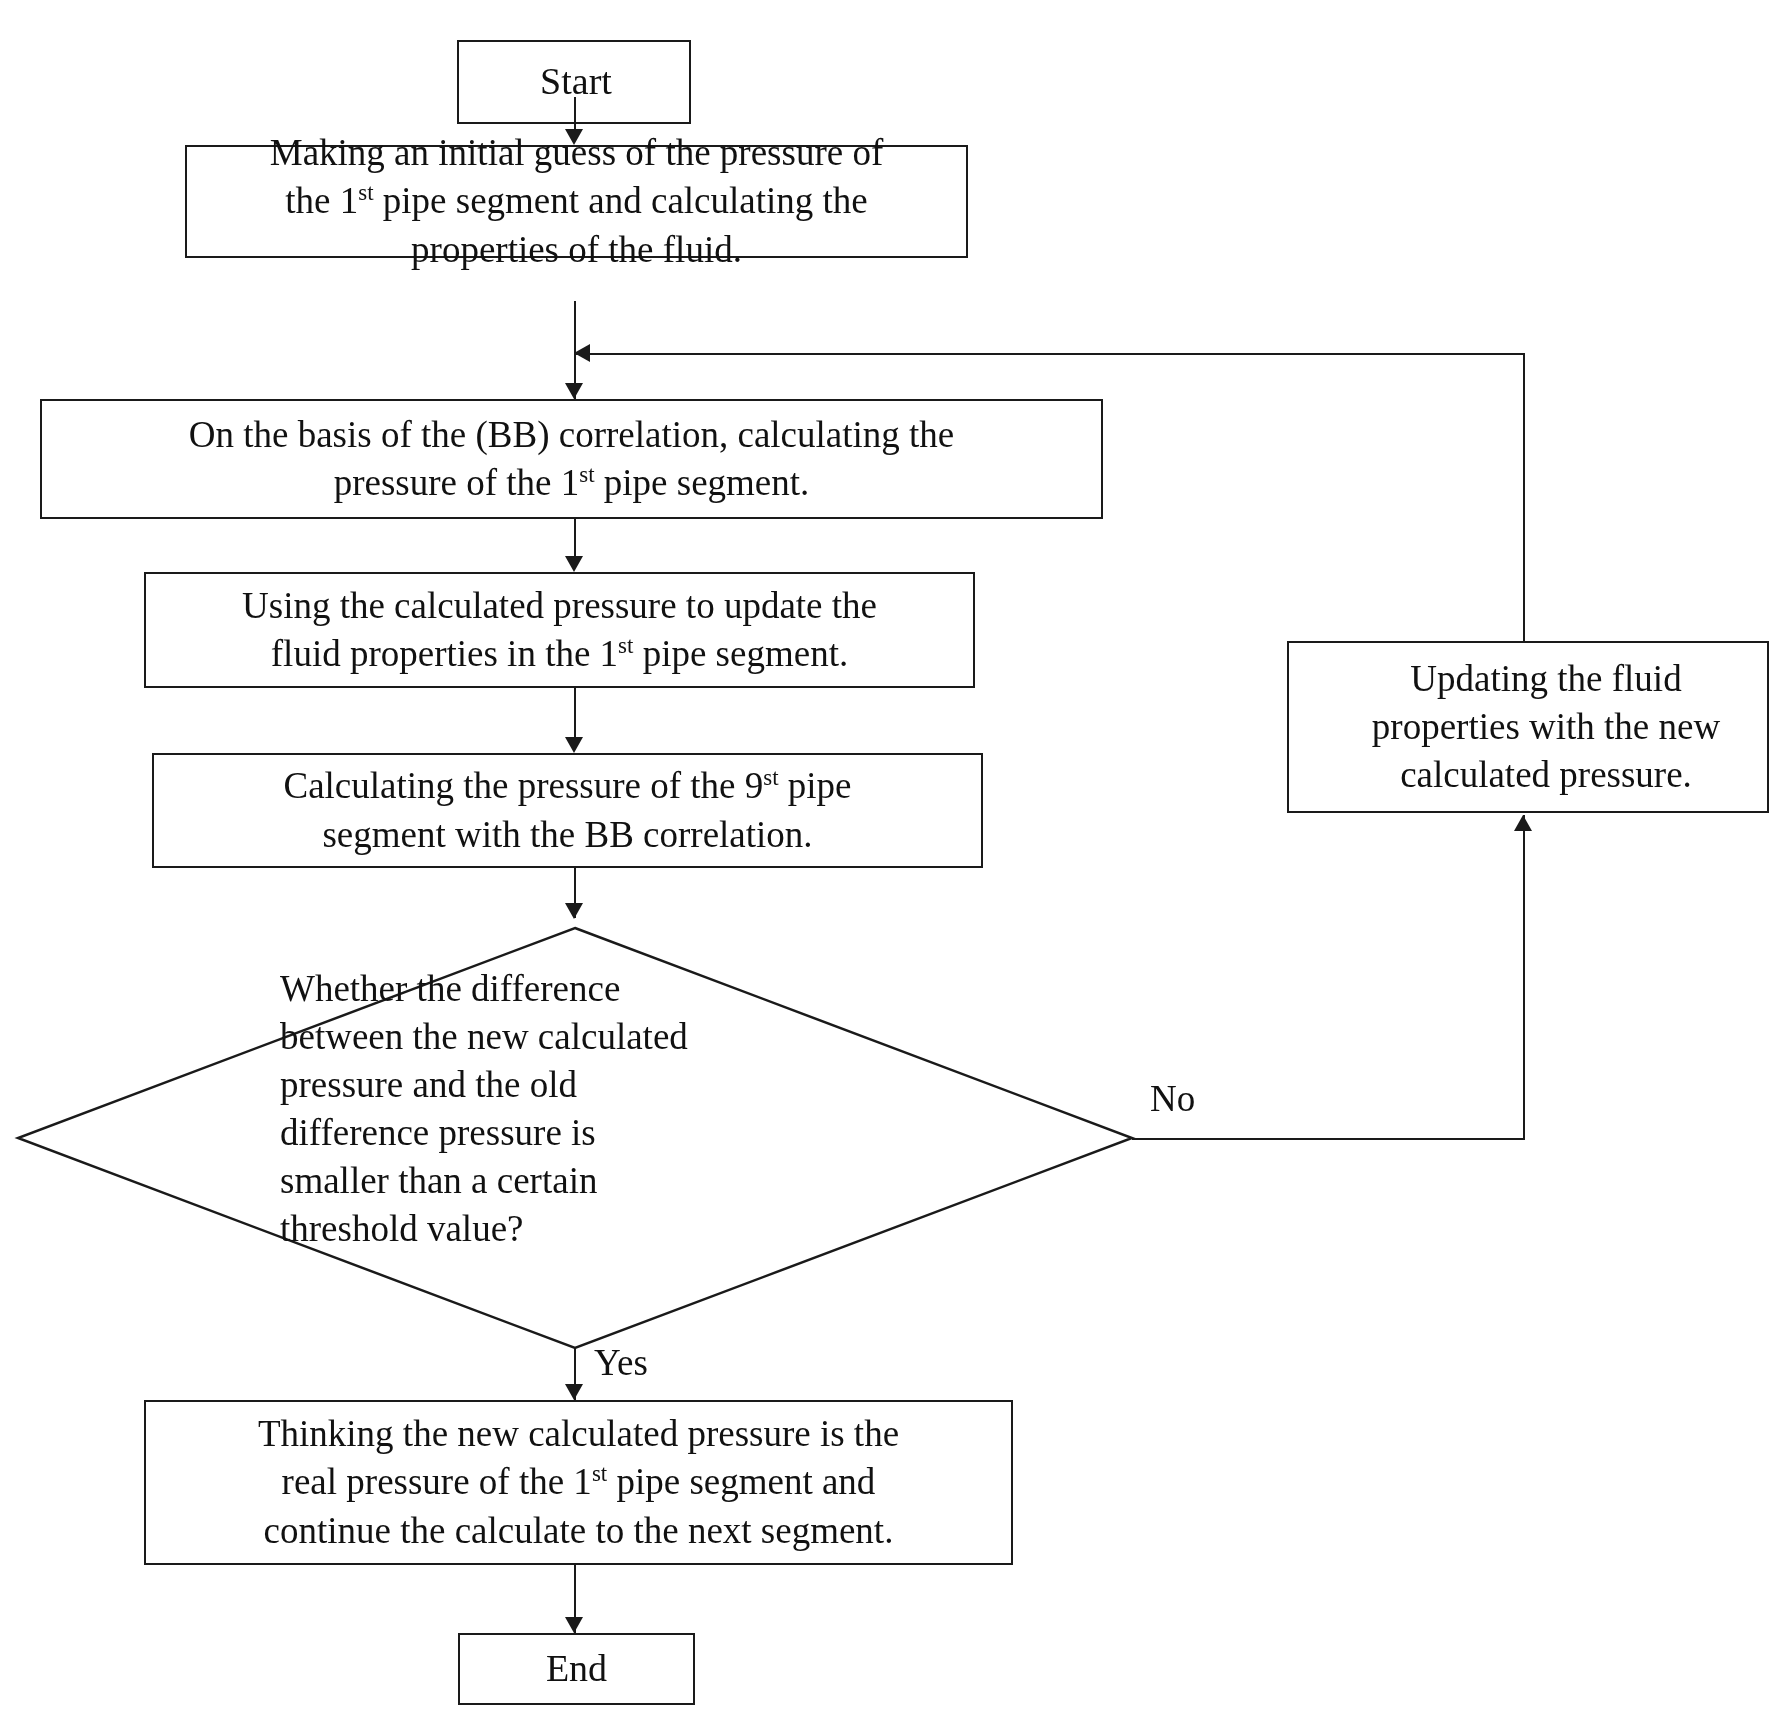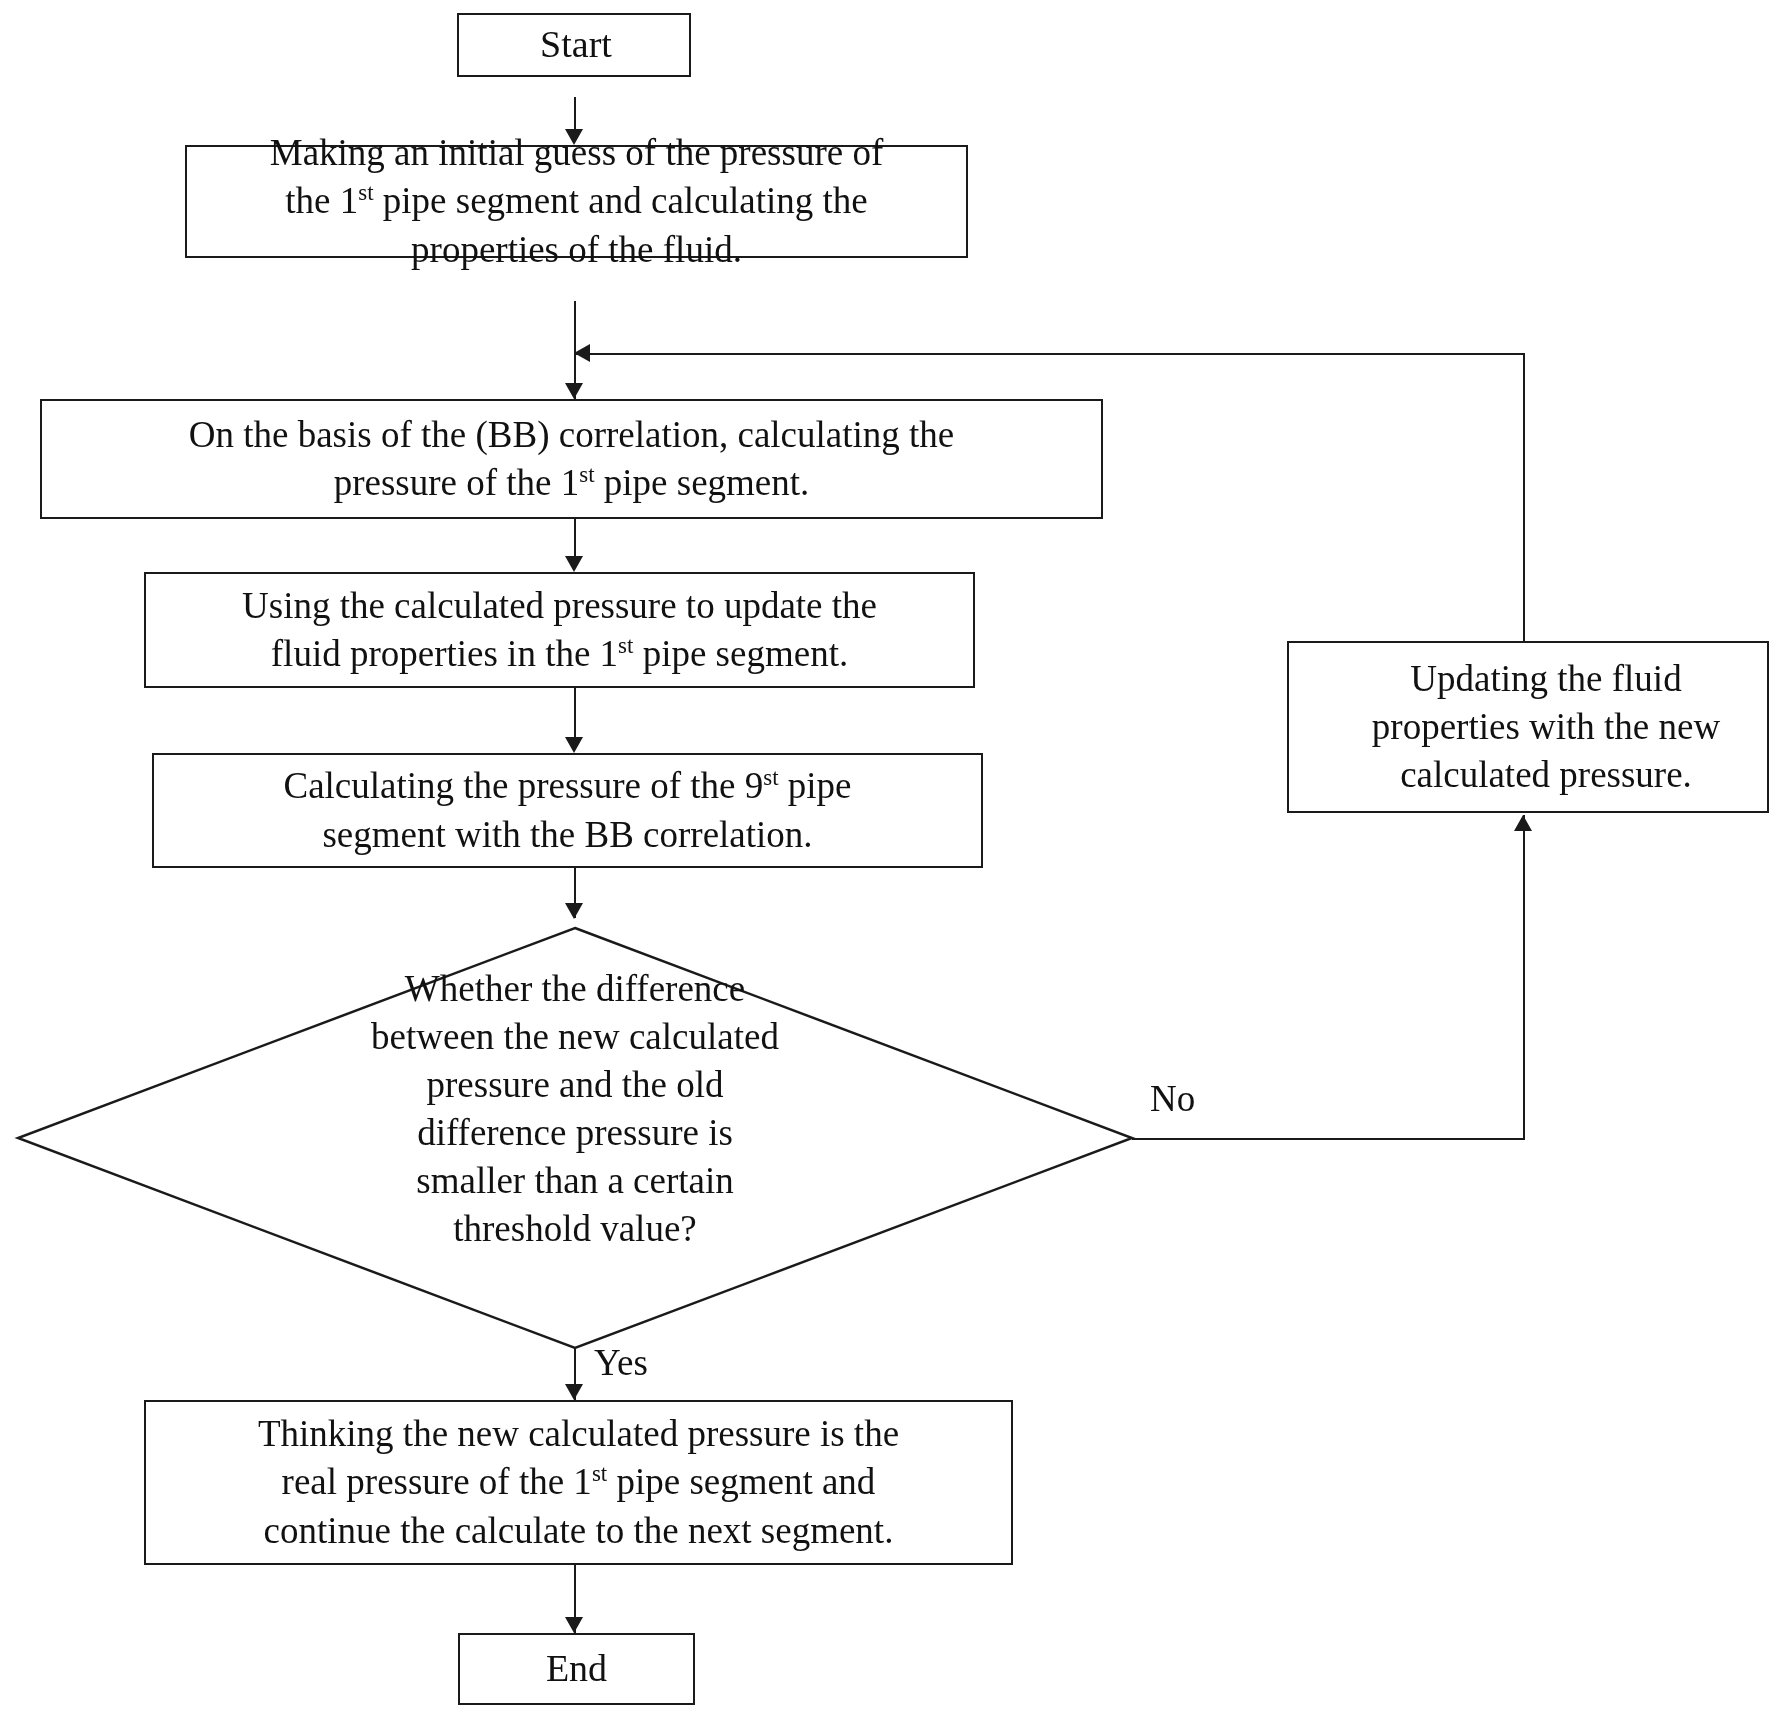--- a/index.html
+++ b/index.html
@@ -40,21 +40,20 @@
     position: absolute;
   }
   .decision-wrap svg {
     position: absolute;
     left: 0;
     top: 0;
     overflow: visible;
   }
   .decision-label {
     position: absolute;
-    text-align: center;
     font-size: 37px;
     line-height: 1.30;
     color: #111111;
     pointer-events: none;
   }
 
   
   .vline {
     position: absolute;
     width: 0;
@@ -96,21 +95,21 @@
     font-size: 0.62em;
     vertical-align: super;
     line-height: 0;
   }
 </style>
 </head>
 <body>
 
 <div id="canvas">
 
-  <div class="node terminator" style="left:457px; top:13px; width:234px; height:64px;padding-left:12px;">
+  <div class="node terminator" style="left:457px; top:40px; width:234px; height:84px;padding-left:12px;">
     <span class="txt">Start</span>
   </div>
 
   <div class="vline" style="left:574px; top:97px; height:32px;"></div>
   <div class="arrow-down" style="left:565px; top:129px;"></div>
 
   <div class="node process" style="left:185px; top:145px; width:783px; height:113px;">
     <span class="txt">
       <span>Making an initial guess of the pressure of</span><br>
       <span>the 1</span><sup>st</sup><span> pipe segment and calculating the</span><br>

